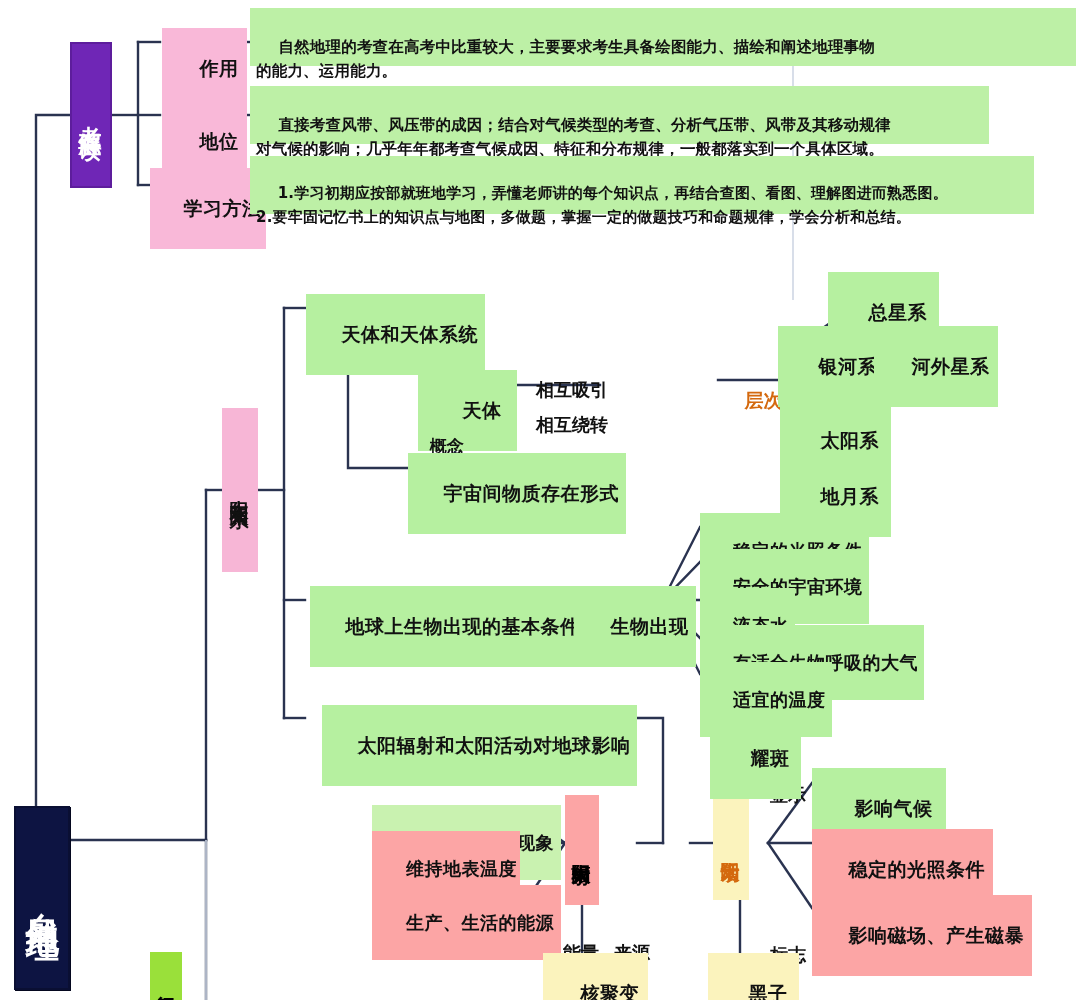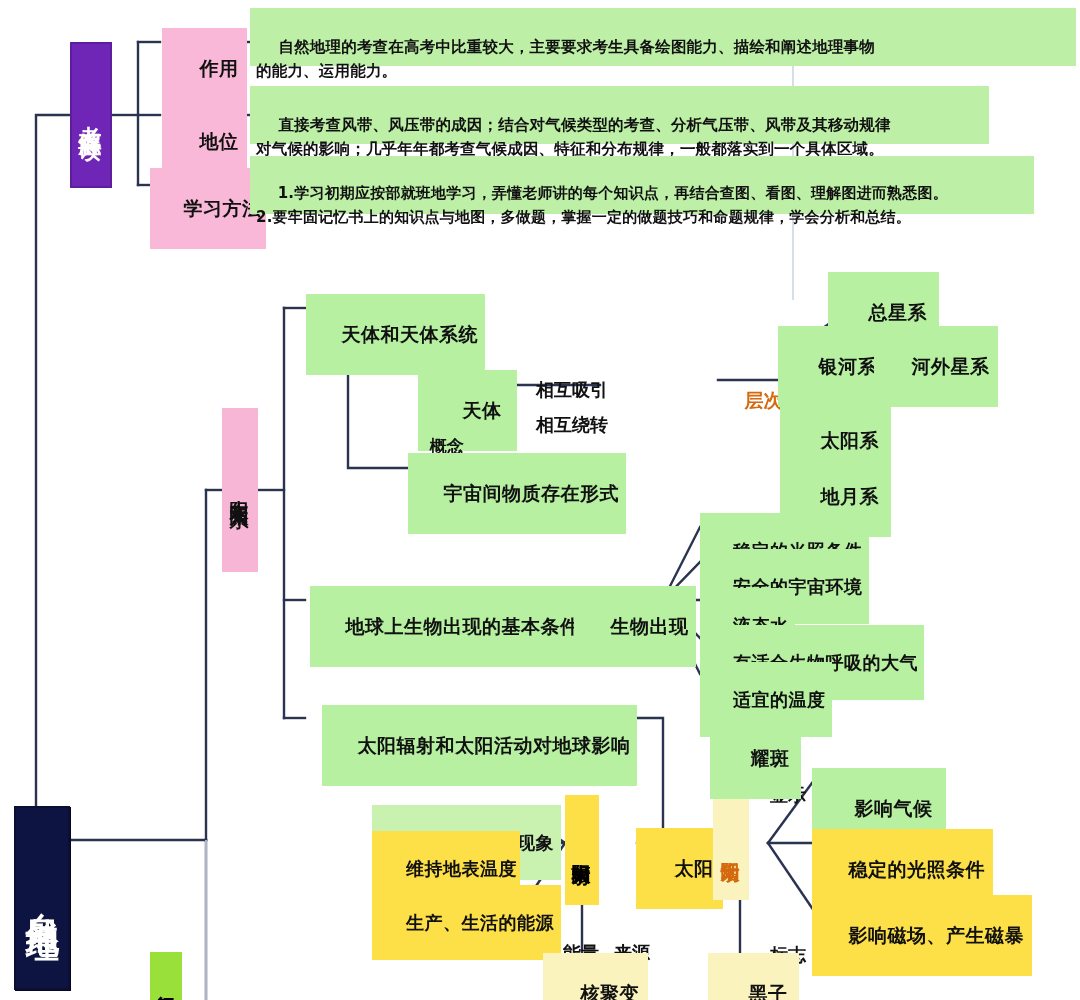--- a/index.html
+++ b/index.html
@@ -17,21 +17,21 @@
   .node {
     position:absolute;
     font-weight:bold;
     color:#111111;
     white-space:pre;
     line-height:1.32;
     letter-spacing:0.5px;
   }
   .hl-green   { background:#b6f0a0; }
   .hl-green2  { background:#c9f2b0; }
-  .hl-ylgreen { background:#fde047; }
+  .hl-ylgreen { background:#fca5a5; }
   .hl-yellow  { background:#fbf3bd; }
   .hl-pink    { background:#f9b8d8; }
 
   .para {
     position:absolute;
     background:#bdf0a6;
     font-weight:bold;
     font-size:15.5px;
     line-height:1.55;
     color:#111;
@@ -273,23 +273,20 @@
   <div class="lbl" style="left:538px; top:920px; font-size:18px;">
     <span>能量</span>
   </div>
   <div class="lbl" style="left:589px; top:920px; font-size:18px;">
     <span>来源</span>
   </div>
   <div class="node hl-yellow" style="left:543px; top:953px; padding:3px 9px; font-size:19px;">
     <span>核聚变</span>
   </div>
 
-  <div class="node hl-ylgreen" style="left:636px; top:828px; padding:3px 10px; font-size:19px;">
-    <span>太阳</span>
-  </div>
 
   <div class="vert hl-yellow orange" style="left:713px; top:796px; width:36px; height:104px; font-size:19px; letter-spacing:1px;">
     <span>太阳活动</span>
   </div>
 
   <div class="lbl" style="left:745px; top:762px; font-size:18px;">
     <span>显示</span>
   </div>
   <div class="node hl-green" style="left:710px; top:718px; padding:3px 12px; font-size:19px;">
     <span>耀斑</span>

